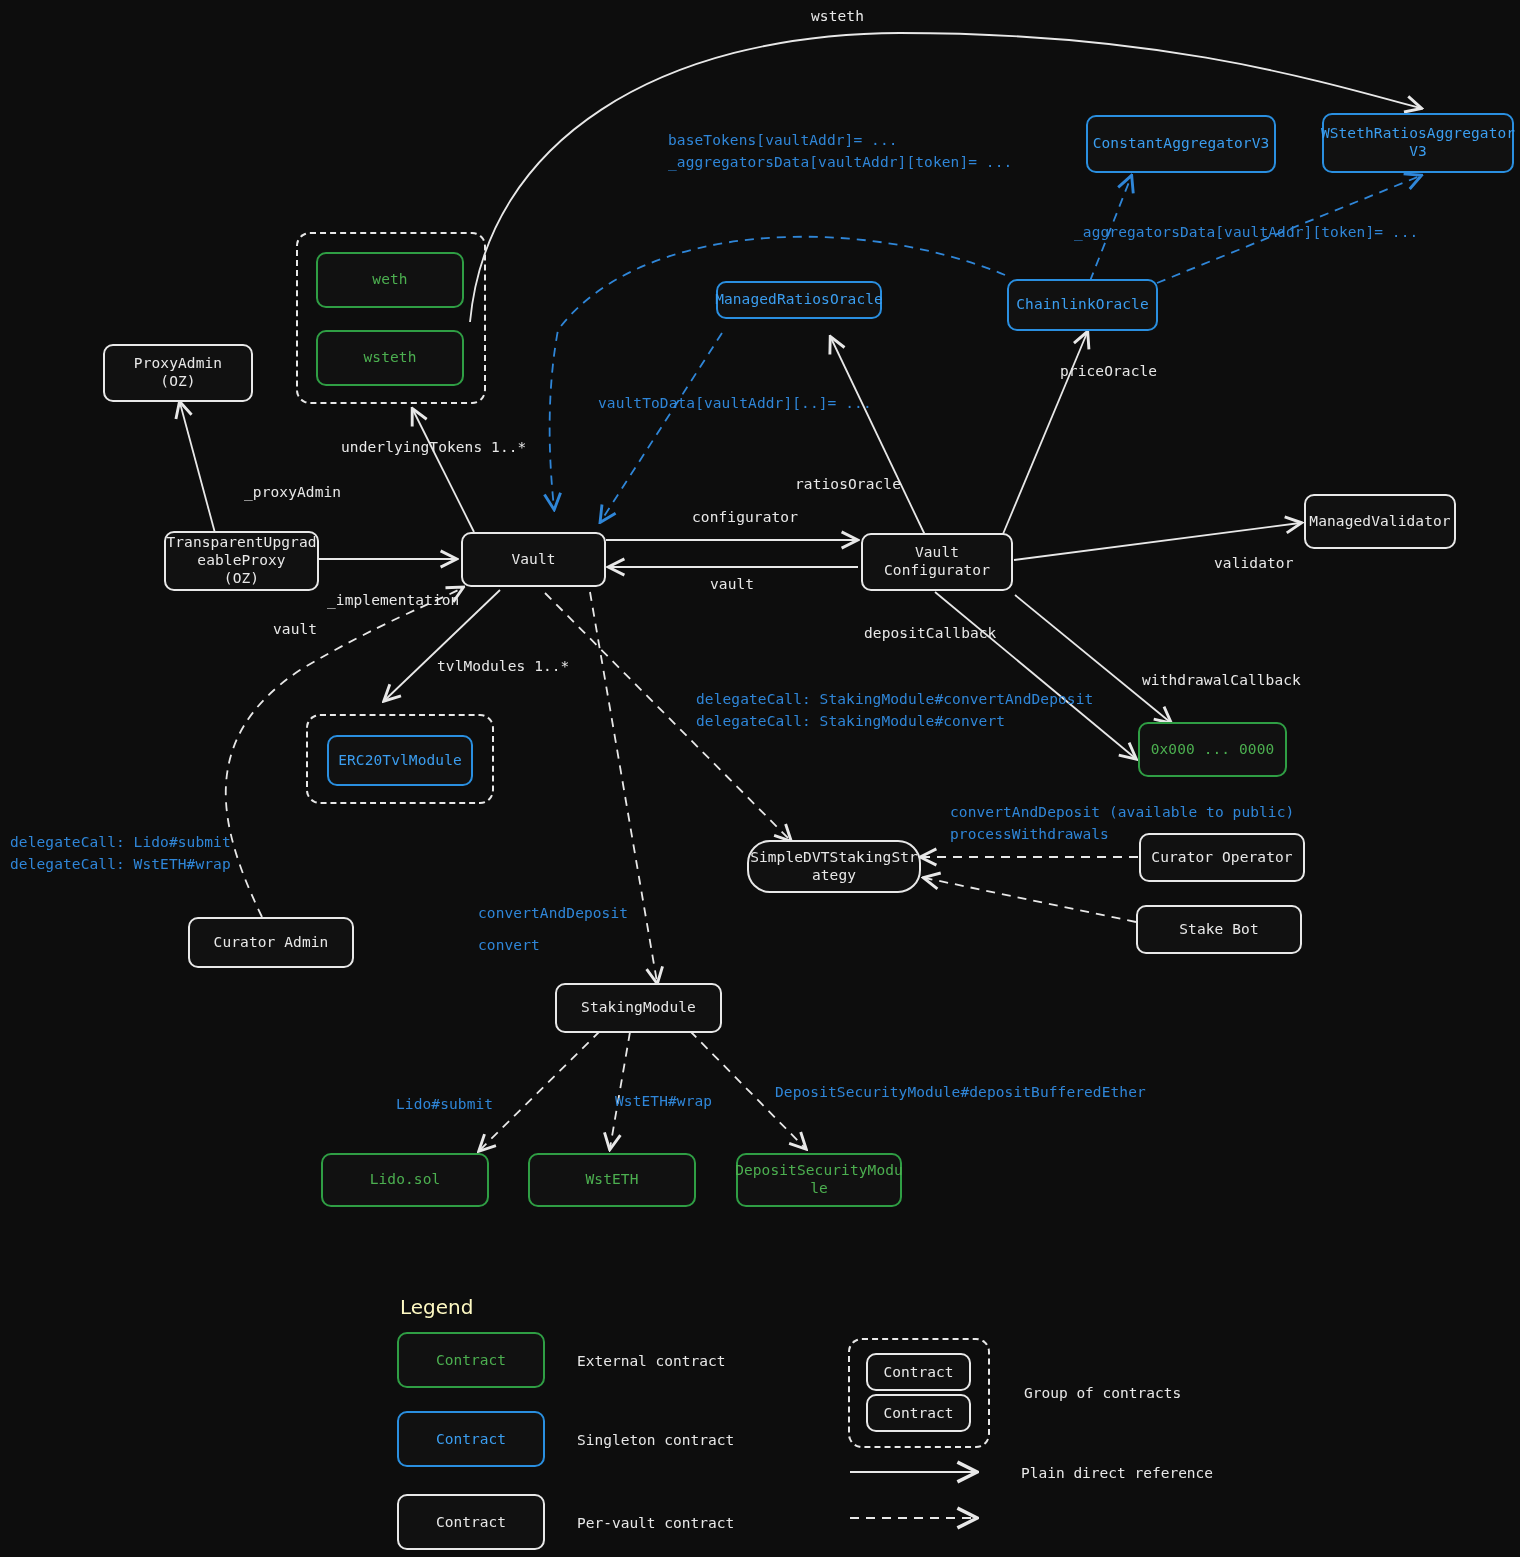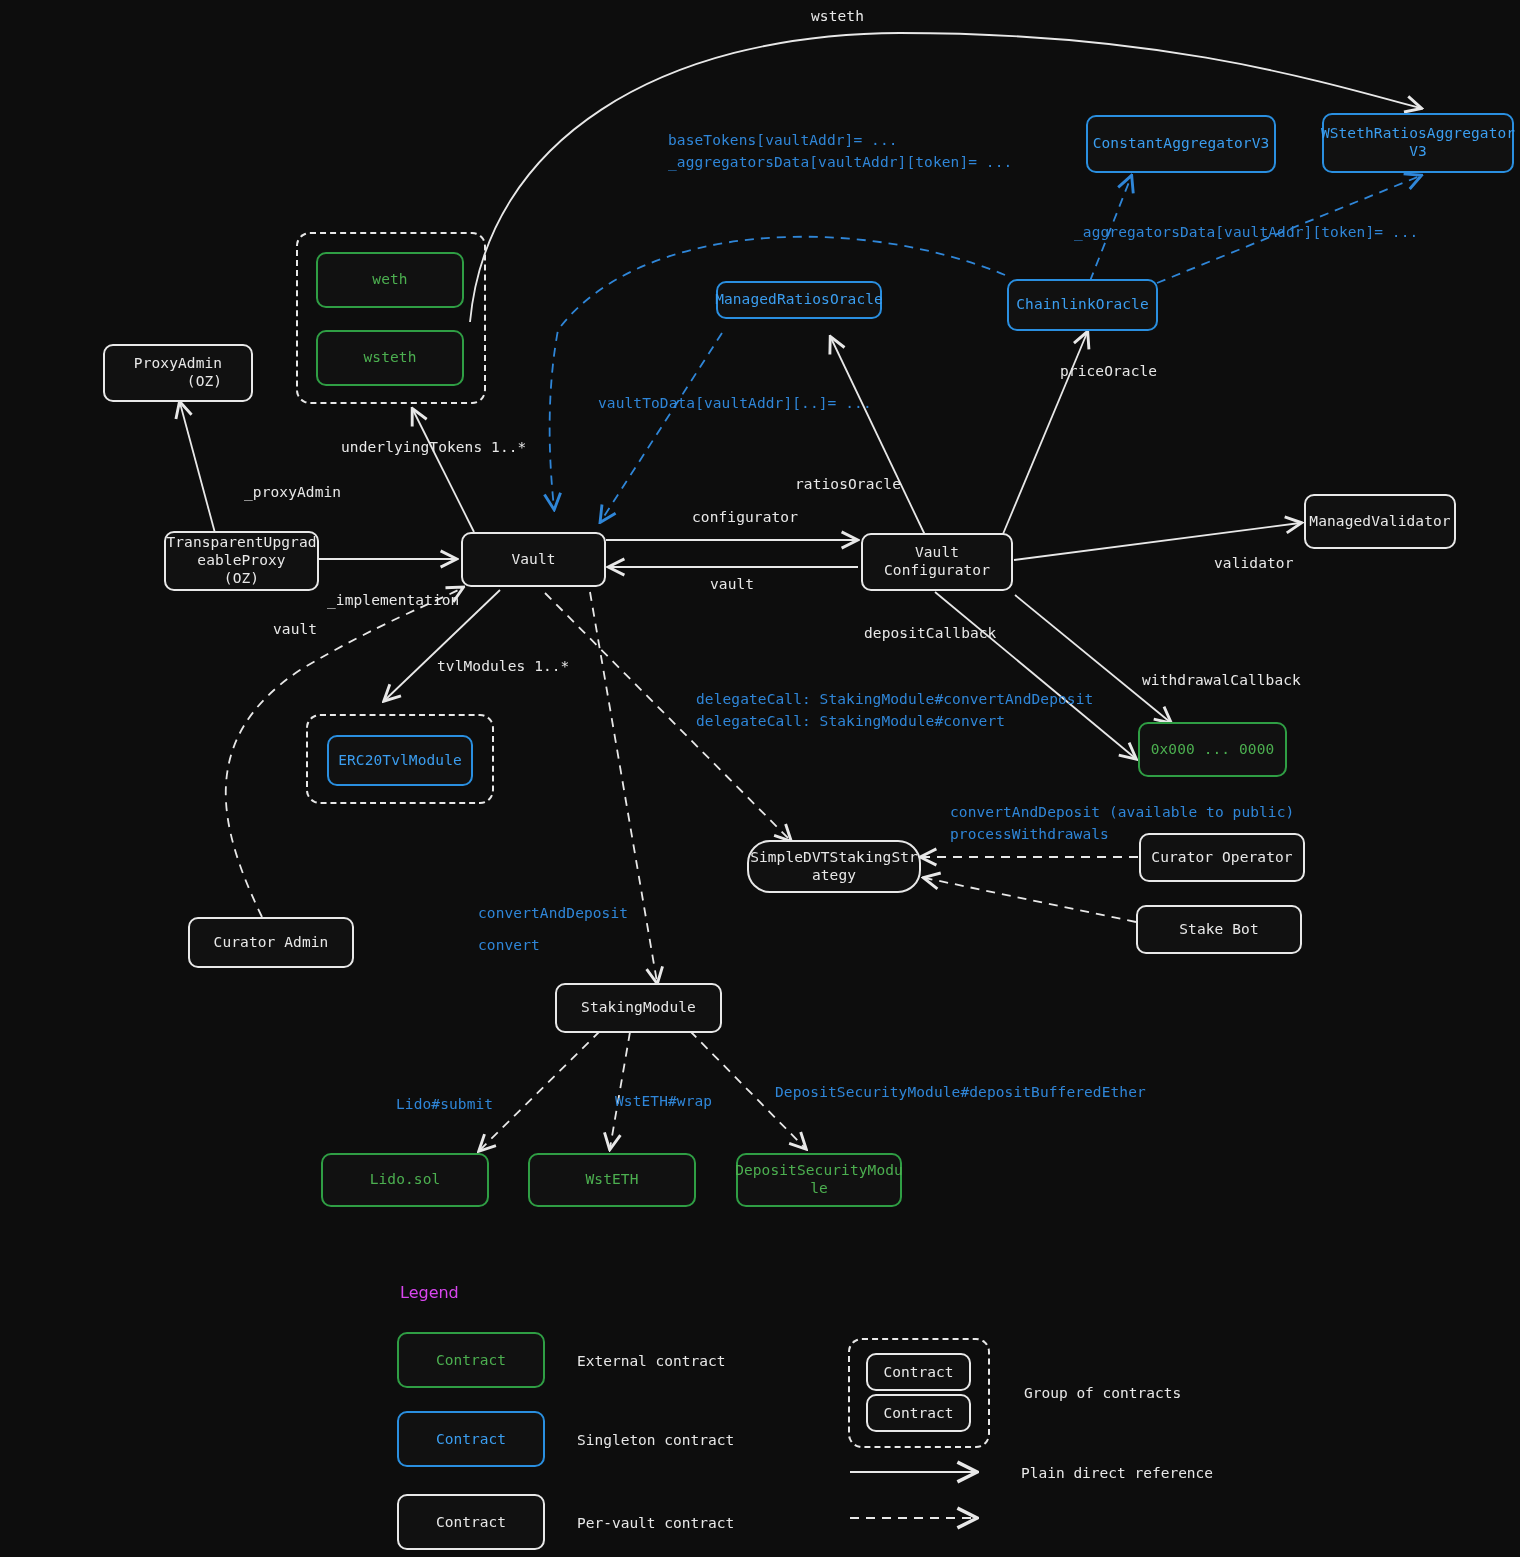--- a/index.html
+++ b/index.html
@@ -52,23 +52,24 @@
     position: absolute;
     color: #e8e8e8;
     font-size: 14.5px;
     line-height: 1.5;
     white-space: pre-line;
     letter-spacing: 0.1px;
   }
   .lbl.blue { color: #2f86d8; }
   .legend-title {
     position: absolute;
-    color: #d946ef;
-    font-size: 16px;
+    color: #fef9c3;
+    font-size: 20px;
     font-family: "DejaVu Sans", "Liberation Sans", sans-serif;
+    margin-top: 12px;
   }
   .legend-node {
     position: absolute;
     box-sizing: border-box;
     display: flex;
     align-items: center;
     justify-content: center;
     border-radius: 10px;
     border: 2px solid #e8e8e8;
     color: #e8e8e8;
@@ -145,21 +146,21 @@
     <path d="M690,1031 L805,1148" fill="none" stroke="#e8e8e8" stroke-width="1.8" stroke-dasharray="9,7" marker-end="url(#ah-w)"></path>
 
     <path d="M850,1472 L975,1472" fill="none" stroke="#e8e8e8" stroke-width="2.2" marker-end="url(#ah-w)"></path>
     <path d="M850,1518 L975,1518" fill="none" stroke="#e8e8e8" stroke-width="2.2" stroke-dasharray="9,7" marker-end="url(#ah-w)"></path>
   </svg>
 
   <div class="group-box" style="left:296px; top:232px; width:190px; height:172px;"></div>
   <div class="node green" style="left:316px; top:252px; width:148px; height:56px;">weth</div>
   <div class="node green" style="left:316px; top:330px; width:148px; height:56px;">wsteth</div>
 
-  <div class="node" style="left:103px; top:344px; width:150px; height:58px;text-align:right;">ProxyAdmin
+  <div class="node" style="left:103px; top:344px; width:150px; height:58px;">ProxyAdmin
 (OZ)</div>
   <div class="node" style="left:164px; top:531px; width:155px; height:60px;">TransparentUpgrad
 eableProxy
 (OZ)</div>
 
   <div class="node" style="left:461px; top:532px; width:145px; height:55px;">Vault</div>
   <div class="node" style="left:861px; top:533px; width:152px; height:58px;">Vault
 Configurator</div>
 
   <div class="node blue" style="left:716px; top:281px; width:166px; height:38px;">ManagedRatiosOracle</div>
@@ -198,20 +199,22 @@
   <div class="lbl" style="left:710px; top:574px;">vault</div>
   <div class="lbl" style="left:795px; top:474px;">ratiosOracle</div>
   <div class="lbl" style="left:1060px; top:361px;">priceOracle</div>
   <div class="lbl" style="left:1214px; top:553px;">validator</div>
   <div class="lbl" style="left:864px; top:623px;">depositCallback</div>
   <div class="lbl" style="left:1142px; top:670px;">withdrawalCallback</div>
   <div class="lbl" style="left:273px; top:619px;">vault</div>
   <div class="lbl" style="left:437px; top:656px;text-align:right;">tvlModules 1..*</div>
   <div class="lbl blue" style="left:696px; top:689px;">delegateCall: StakingModule#convertAndDeposit
   delegateCall: StakingModule#convert</div>
+  <div class="lbl blue" style="left:10px; top:832px;">delegateCall: Lido#submit
+  delegateCall: WstETH#wrap</div>
   <div class="lbl blue" style="left:950px; top:802px;">convertAndDeposit (available to public)
   processWithdrawals</div>
   <div class="lbl blue" style="left:478px; top:906px; line-height:1.1;">convertAndDeposit
 
 convert</div>
   <div class="lbl blue" style="left:396px; top:1094px;">Lido#submit</div>
   <div class="lbl blue" style="left:615px; top:1091px;">WstETH#wrap</div>
   <div class="lbl blue" style="left:775px; top:1082px;">DepositSecurityModule#depositBufferedEther</div>
 
   <div class="legend-title" style="left:400px; top:1283px;">Legend</div>

